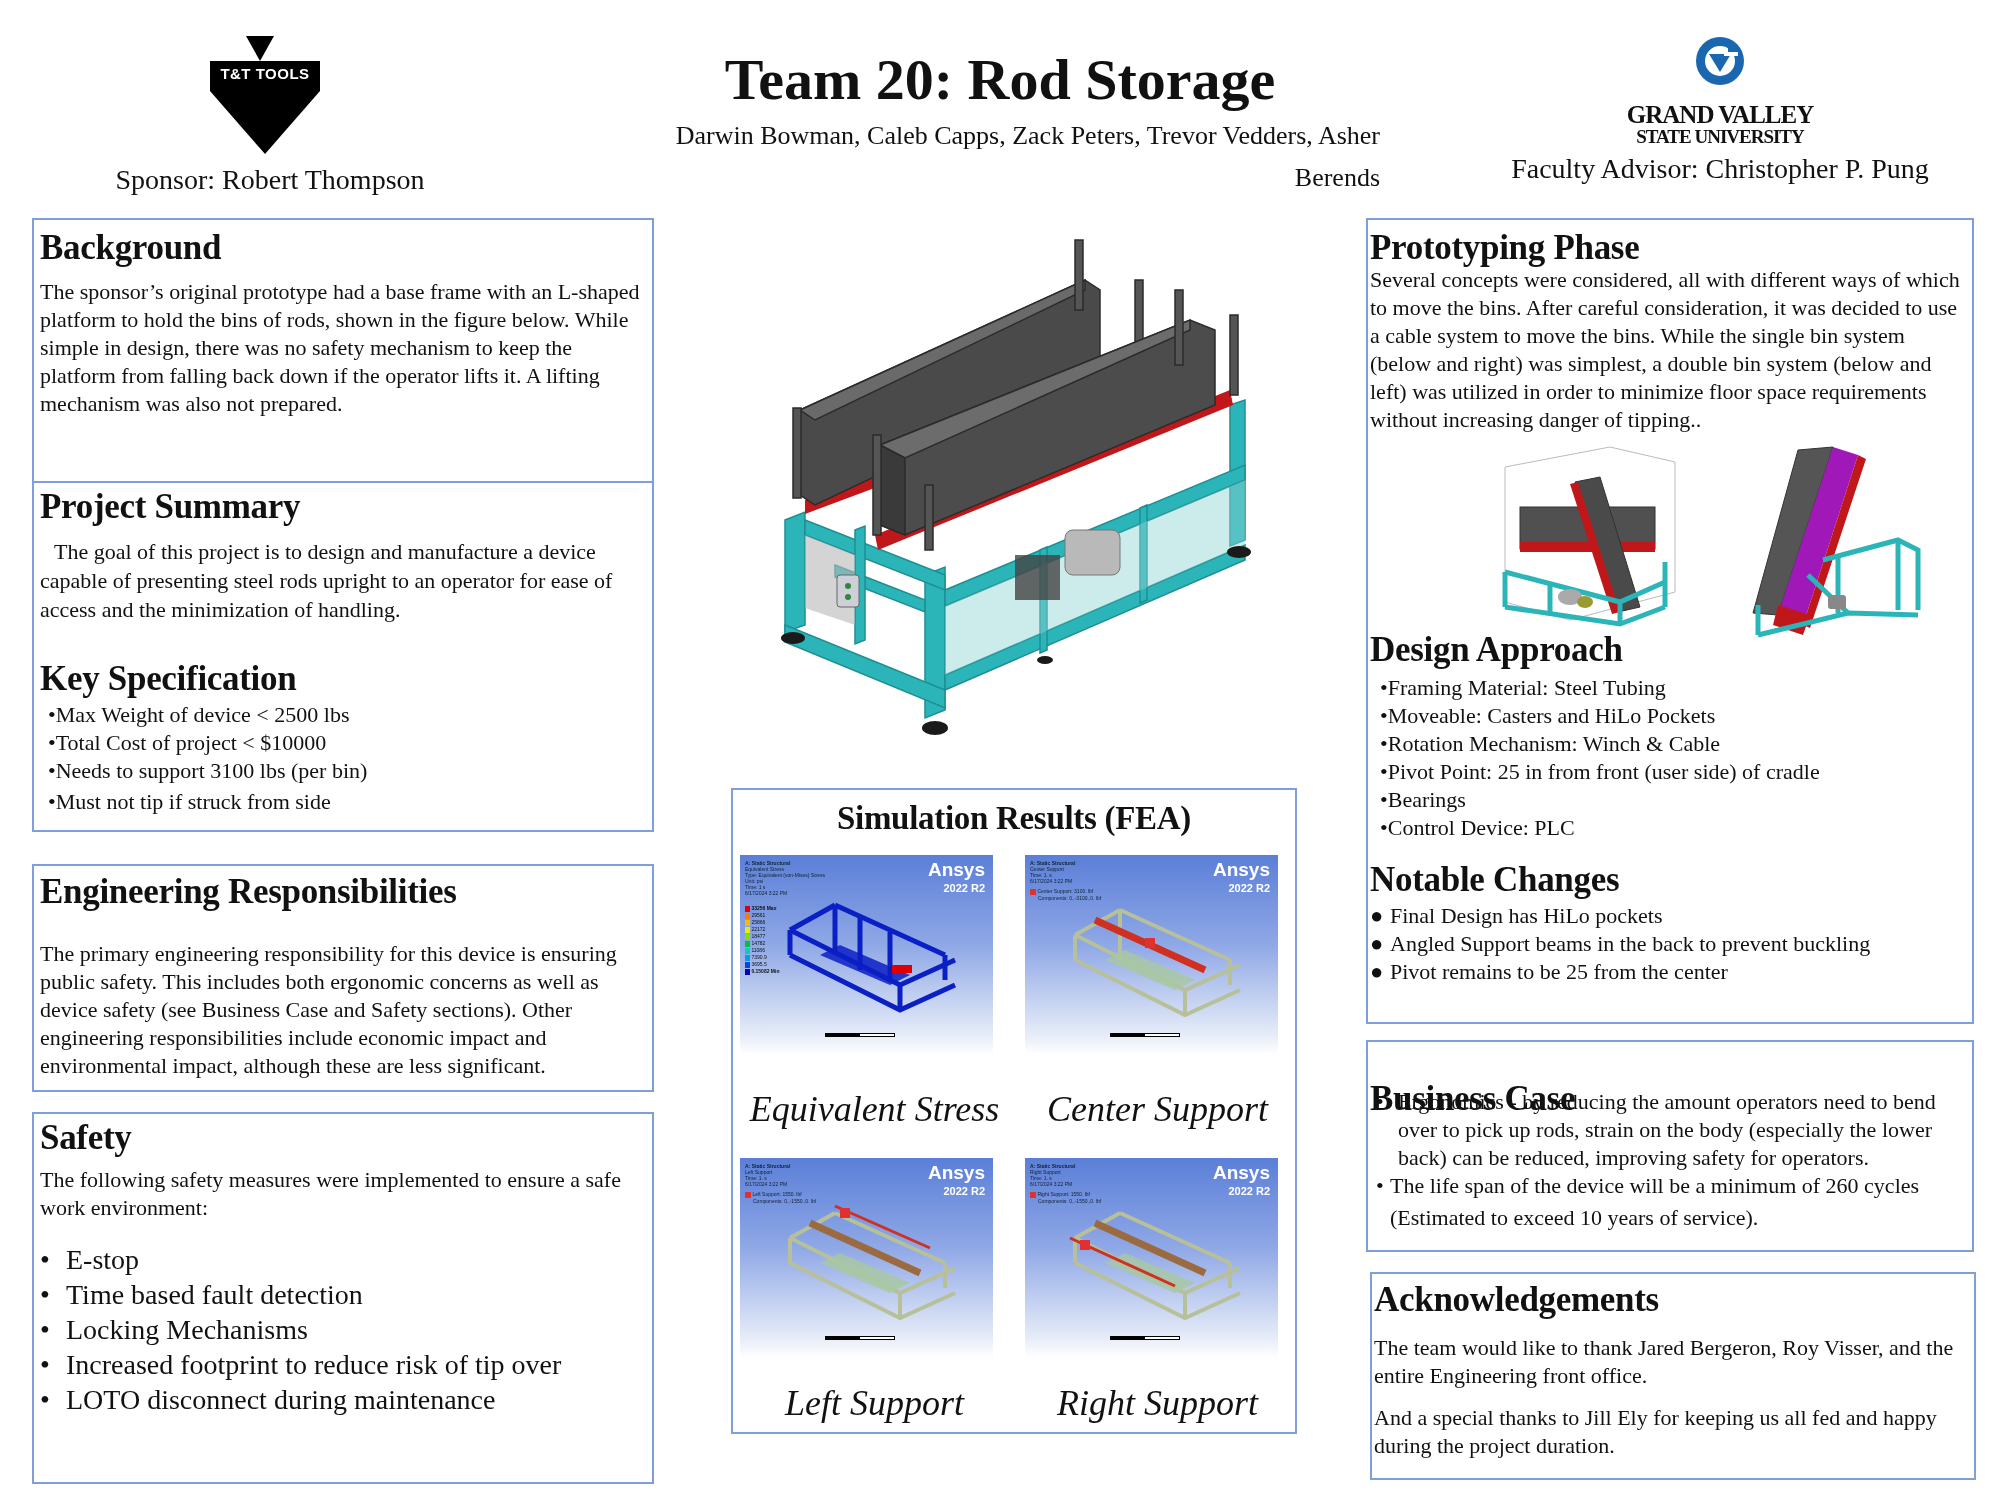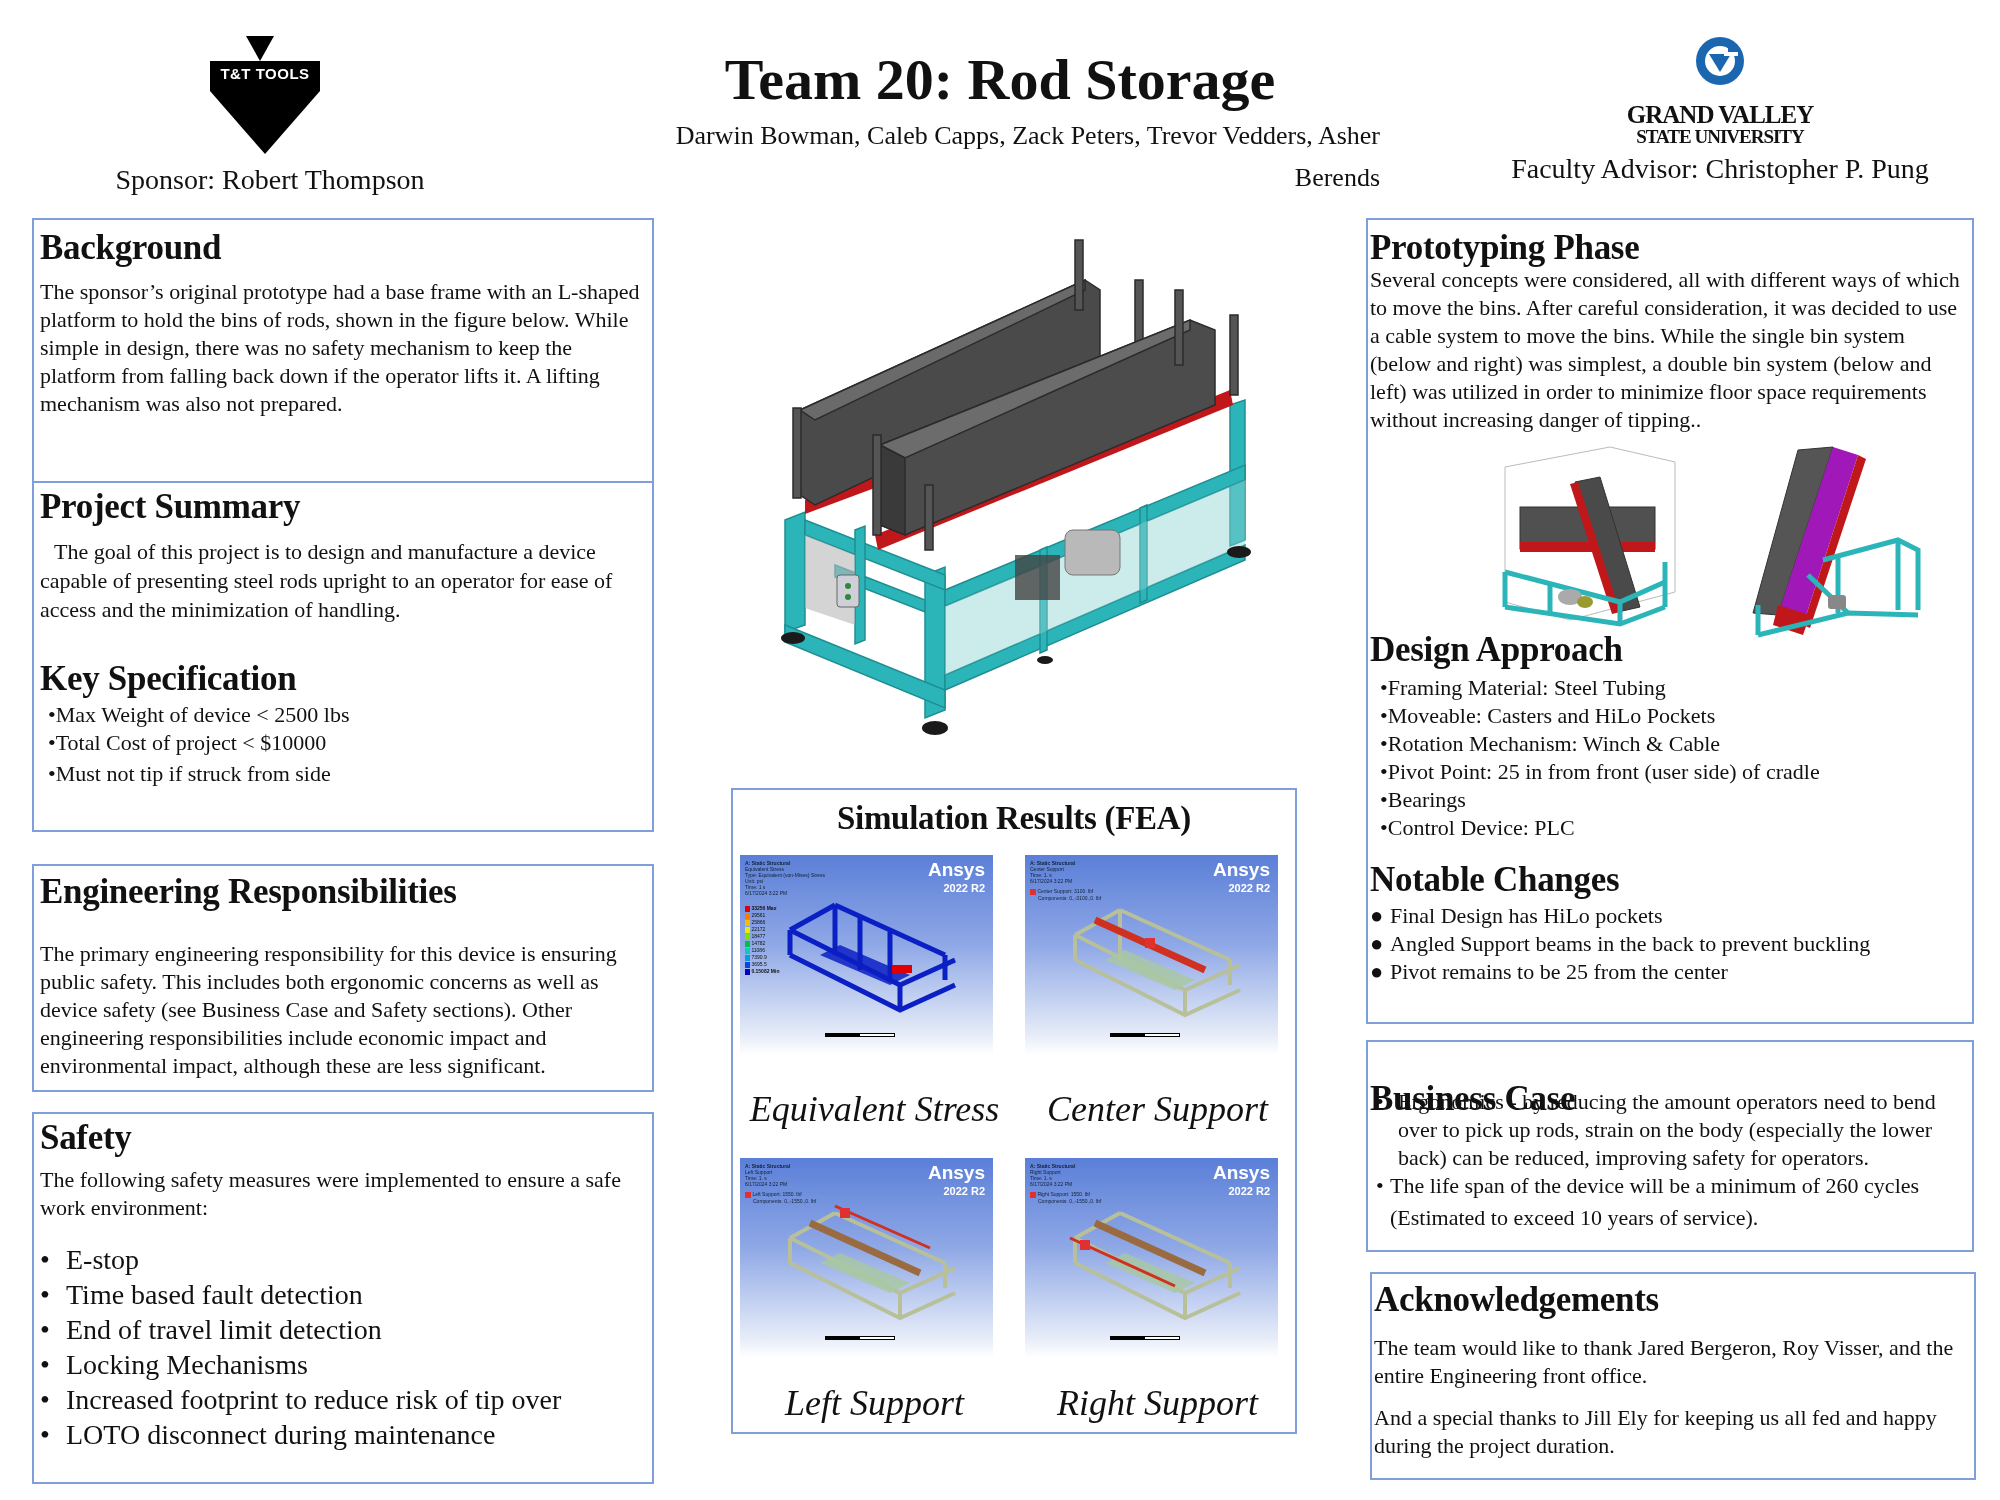--- a/index.html
+++ b/index.html
@@ -65,36 +65,36 @@
   <div class="p abs" style="left:6px;top:58px;width:612px;">The sponsor’s original prototype had a base frame with an L-shaped platform to hold the bins of rods, shown in the figure below. While simple in design, there was no safety mechanism to keep the platform from falling back down if the operator lifts it. A lifting mechanism was also not prepared.</div>
 </div>
 
 <div class="box" style="left:32px;top:481px;width:622px;height:351px;">
   <div class="h2 abs" style="left:6px;top:4px;">Project Summary</div>
   <div class="p abs" style="left:6px;top:54px;width:612px;text-indent:14px;line-height:29px;">The goal of this project is to design and manufacture a device capable of presenting steel rods upright to an operator for ease of access and the minimization of handling.</div>
   <div class="h2 abs" style="left:6px;top:176px;">Key Specification</div>
   <ul class="dot abs p" style="left:14px;top:218px;width:600px;line-height:28px;">
     <li>•<span>Max Weight of device &lt; 2500 lbs</span></li>
     <li>•<span>Total Cost of project  &lt; $10000</span></li>
+    <li>•<span>Needs to support 3100 lbs (per bin)</span></li>
     <li style="margin-top:3px;">•<span>Must not tip if struck from side</span></li>
   </ul>
 </div>
 
 <div class="box" style="left:32px;top:864px;width:622px;height:228px;">
   <div class="h2 abs" style="left:6px;top:6px;">Engineering Responsibilities</div>
   <div class="p abs" style="left:6px;top:74px;width:616px;">The primary engineering responsibility for this device is ensuring public safety. This includes both ergonomic concerns as well as device safety (see Business Case and Safety sections). Other engineering responsibilities include economic impact and environmental impact, although these are less significant.</div>
 </div>
 
 <div class="box" style="left:32px;top:1112px;width:622px;height:372px;">
   <div class="h2 abs" style="left:6px;top:4px;">Safety</div>
   <div class="p abs" style="left:6px;top:52px;width:600px;">The following safety measures were implemented to ensure a safe work environment:</div>
   <ul class="dot abs" style="left:6px;top:108px;width:610px;font-size:28px;line-height:35px;margin-top:20px;">
     <li><span style="display:inline-block;width:26px;">•</span><span>E-stop</span></li>
     <li><span style="display:inline-block;width:26px;">•</span><span>Time based fault detection</span></li>
-    <li><span style="display:inline-block;width:26px;">•</span><span>End of travel limit detection</span></li>
     <li><span style="display:inline-block;width:26px;">•</span><span>Locking Mechanisms</span></li>
     <li><span style="display:inline-block;width:26px;">•</span><span>Increased footprint to reduce risk of tip over</span></li>
     <li><span style="display:inline-block;width:26px;">•</span><span>LOTO disconnect during maintenance</span></li>
   </ul>
 </div>
 
 <div class="abs" style="left:775px;top:230px;width:520px;height:520px;">
   <svg width="520" height="520" viewBox="0 0 520 520">
 
     <g stroke="#1f8e92" stroke-width="1.5">

